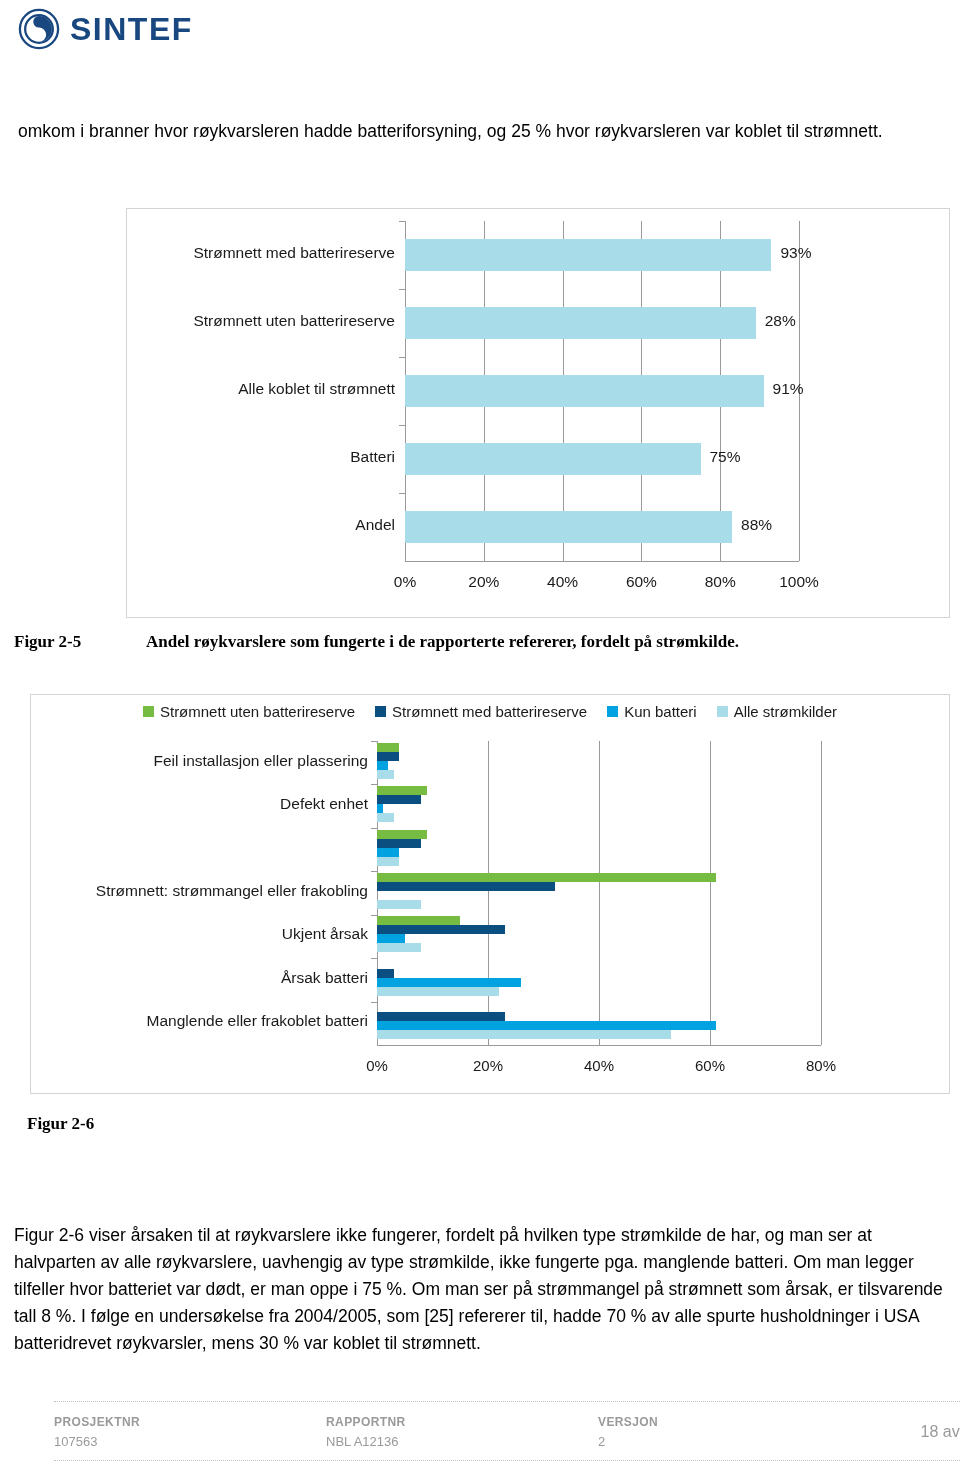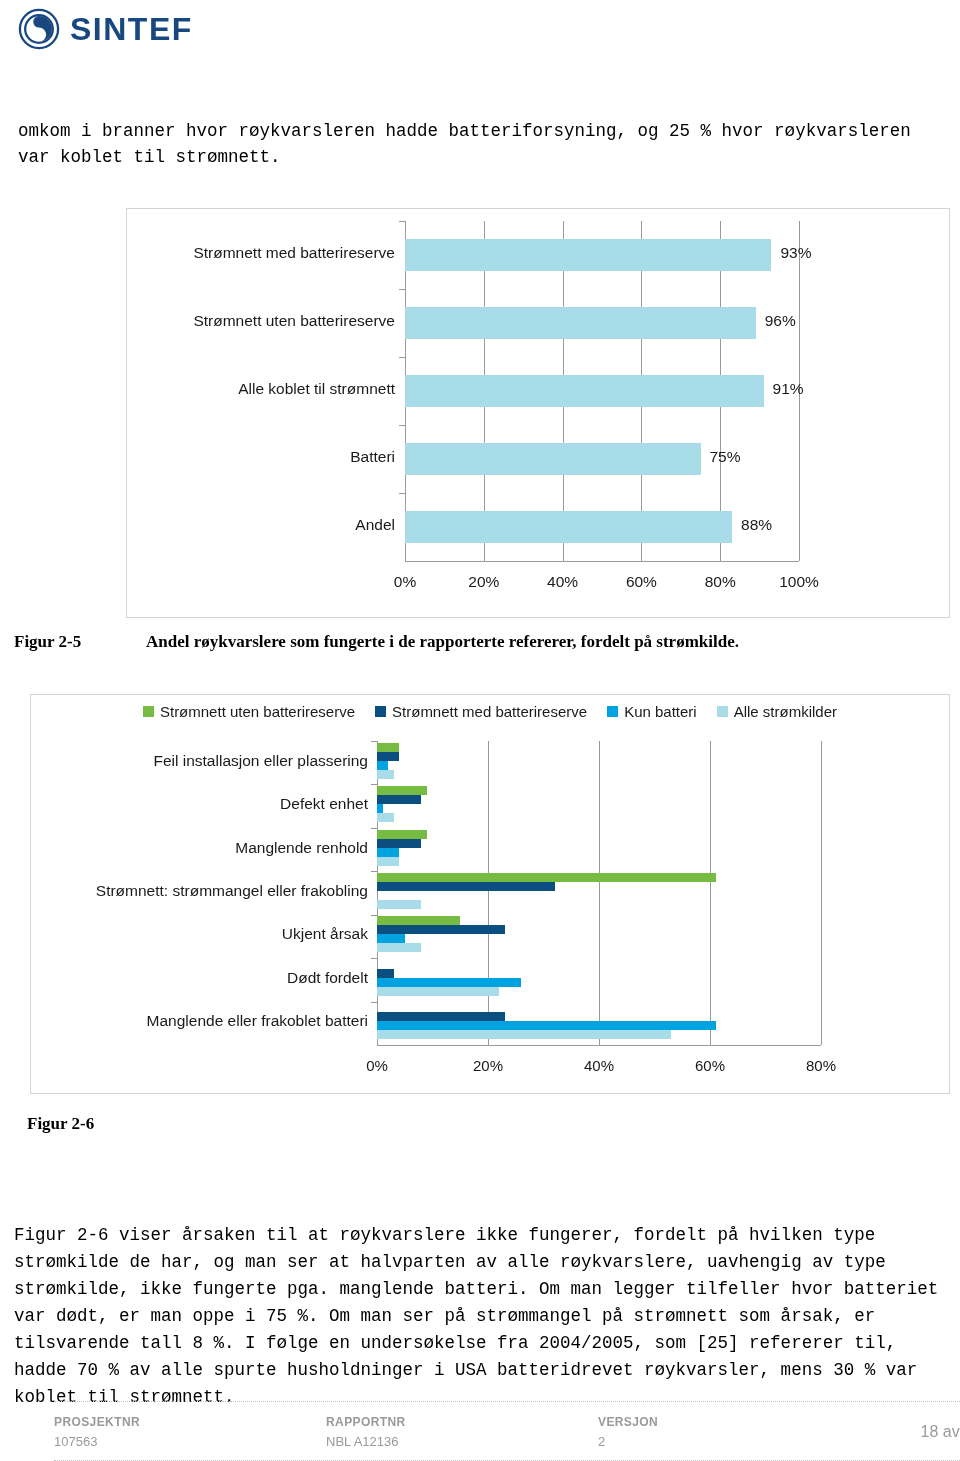--- a/index.html
+++ b/index.html
@@ -22,21 +22,21 @@
     font-family: "Liberation Sans", sans-serif;
     font-weight: bold;
     font-size: 32px;
     letter-spacing: 1.5px;
     color: #19477f;
   }
 
   
   .para {
     position: absolute;
-    font-family: Liberation Mono, monospace;
+    font-family: Liberation Sans, sans-serif;
     font-size: 17.5px;
     line-height: 26px;
     color: #000;
     text-align: left;
   }
   #intro-para { left: 18px; top: 118px; width: 930px; }
   #closing-para { left: 14px; top: 1222px; width: 938px; line-height: 27px; }
 
   
   .caption {
@@ -138,21 +138,21 @@
     <div class="c1-grid" style="left: 593.2px; top: 12px; height: 340px; bottom: auto;"></div>
     <div class="c1-grid" style="left: 672px; top: 12px; height: 340px; bottom: auto;"></div>
     <div class="c1-axisline" style="left: 278px; width: 394px; top: 352px;"></div>
     <div class="c1-tickmark" style="left: 272px; top: 12px;"></div>
     <div style="position: absolute; left: 0px; width: 268px; top: 35px; text-align: right; font-family: &quot;Liberation Sans&quot;, sans-serif; font-size: 15.5px; color: rgb(26, 26, 26); white-space: nowrap;">Strømnett med batterireserve</div>
     <div style="position: absolute; left: 278px; width: 366.42px; top: 30px; height: 32px; background: rgb(168, 220, 232);"></div>
     <div style="position: absolute; left: 653.42px; top: 35px; font-family: &quot;Liberation Sans&quot;, sans-serif; font-size: 15.5px; color: rgb(26, 26, 26); white-space: nowrap;">93%</div>
     <div class="c1-tickmark" style="left: 272px; top: 80px;"></div>
     <div style="position: absolute; left: 0px; width: 268px; top: 103px; text-align: right; font-family: &quot;Liberation Sans&quot;, sans-serif; font-size: 15.5px; color: rgb(26, 26, 26); white-space: nowrap;">Strømnett uten batterireserve</div>
     <div style="position: absolute; left: 278px; width: 350.66px; top: 98px; height: 32px; background: rgb(168, 220, 232);"></div>
-    <div style="position: absolute; left: 637.66px; top: 103px; font-family: &quot;Liberation Sans&quot;, sans-serif; font-size: 15.5px; color: rgb(26, 26, 26); white-space: nowrap;">96%</div>
+    <div style="position: absolute; left: 637.66px; top: 103px; font-family: &quot;Liberation Sans&quot;, sans-serif; font-size: 15.5px; color: rgb(26, 26, 26); white-space: nowrap;">28%</div>
     <div class="c1-tickmark" style="left: 272px; top: 148px;"></div>
     <div style="position: absolute; left: 0px; width: 268px; top: 171px; text-align: right; font-family: &quot;Liberation Sans&quot;, sans-serif; font-size: 15.5px; color: rgb(26, 26, 26); white-space: nowrap;">Alle koblet til strømnett</div>
     <div style="position: absolute; left: 278px; width: 358.54px; top: 166px; height: 32px; background: rgb(168, 220, 232);"></div>
     <div style="position: absolute; left: 645.54px; top: 171px; font-family: &quot;Liberation Sans&quot;, sans-serif; font-size: 15.5px; color: rgb(26, 26, 26); white-space: nowrap;">91%</div>
     <div class="c1-tickmark" style="left: 272px; top: 216px;"></div>
     <div style="position: absolute; left: 0px; width: 268px; top: 239px; text-align: right; font-family: &quot;Liberation Sans&quot;, sans-serif; font-size: 15.5px; color: rgb(26, 26, 26); white-space: nowrap;">Batteri</div>
     <div style="position: absolute; left: 278px; width: 295.5px; top: 234px; height: 32px; background: rgb(168, 220, 232);"></div>
     <div style="position: absolute; left: 582.5px; top: 239px; font-family: &quot;Liberation Sans&quot;, sans-serif; font-size: 15.5px; color: rgb(26, 26, 26); white-space: nowrap;">75%</div>
     <div class="c1-tickmark" style="left: 272px; top: 284px;"></div>
     <div style="position: absolute; left: 0px; width: 268px; top: 307px; text-align: right; font-family: &quot;Liberation Sans&quot;, sans-serif; font-size: 15.5px; color: rgb(26, 26, 26); white-space: nowrap;">Andel</div>
@@ -203,38 +203,37 @@
       <div style="position: absolute; left: 346px; width: 22.2px; top: 16.7143px; height: 9px; background: rgb(11, 78, 128);"></div>
       <div style="position: absolute; left: 346px; width: 11.1px; top: 25.7143px; height: 9px; background: rgb(0, 163, 224);"></div>
       <div style="position: absolute; left: 346px; width: 16.65px; top: 34.7143px; height: 9px; background: rgb(168, 220, 232);"></div>
       <div class="c2-tickmark" style="left: 340px; top: 49.4286px;"></div>
       <div style="position: absolute; left: 0px; width: 337px; top: 60.1429px; text-align: right; font-family: &quot;Liberation Sans&quot;, sans-serif; font-size: 15.5px; color: rgb(26, 26, 26); white-space: nowrap;">Defekt enhet</div>
       <div style="position: absolute; left: 346px; width: 49.95px; top: 51.1429px; height: 9px; background: rgb(118, 188, 67);"></div>
       <div style="position: absolute; left: 346px; width: 44.4px; top: 60.1429px; height: 9px; background: rgb(11, 78, 128);"></div>
       <div style="position: absolute; left: 346px; width: 5.55px; top: 69.1429px; height: 9px; background: rgb(0, 163, 224);"></div>
       <div style="position: absolute; left: 346px; width: 16.65px; top: 78.1429px; height: 9px; background: rgb(168, 220, 232);"></div>
       <div class="c2-tickmark" style="left: 340px; top: 92.8571px;"></div>
-      <div style="position: absolute; left: 0px; width: 337px; top: 103.571px; text-align: right; font-family: &quot;Liberation Sans&quot;, sans-serif; font-size: 15.5px; color: rgb(26, 26, 26); white-space: nowrap;">Manglende renhold</div>
       <div style="position: absolute; left: 346px; width: 49.95px; top: 94.5714px; height: 9px; background: rgb(118, 188, 67);"></div>
       <div style="position: absolute; left: 346px; width: 44.4px; top: 103.571px; height: 9px; background: rgb(11, 78, 128);"></div>
       <div style="position: absolute; left: 346px; width: 22.2px; top: 112.571px; height: 9px; background: rgb(0, 163, 224);"></div>
       <div style="position: absolute; left: 346px; width: 22.2px; top: 121.571px; height: 9px; background: rgb(168, 220, 232);"></div>
       <div class="c2-tickmark" style="left: 340px; top: 136.286px;"></div>
       <div style="position: absolute; left: 0px; width: 337px; top: 147px; text-align: right; font-family: &quot;Liberation Sans&quot;, sans-serif; font-size: 15.5px; color: rgb(26, 26, 26); white-space: nowrap;">Strømnett: strømmangel eller frakobling</div>
       <div style="position: absolute; left: 346px; width: 338.55px; top: 138px; height: 9px; background: rgb(118, 188, 67);"></div>
       <div style="position: absolute; left: 346px; width: 177.6px; top: 147px; height: 9px; background: rgb(11, 78, 128);"></div>
       <div style="position: absolute; left: 346px; width: 44.4px; top: 165px; height: 9px; background: rgb(168, 220, 232);"></div>
       <div class="c2-tickmark" style="left: 340px; top: 179.714px;"></div>
       <div style="position: absolute; left: 0px; width: 337px; top: 190.429px; text-align: right; font-family: &quot;Liberation Sans&quot;, sans-serif; font-size: 15.5px; color: rgb(26, 26, 26); white-space: nowrap;">Ukjent årsak</div>
       <div style="position: absolute; left: 346px; width: 83.25px; top: 181.429px; height: 9px; background: rgb(118, 188, 67);"></div>
       <div style="position: absolute; left: 346px; width: 127.65px; top: 190.429px; height: 9px; background: rgb(11, 78, 128);"></div>
       <div style="position: absolute; left: 346px; width: 27.75px; top: 199.429px; height: 9px; background: rgb(0, 163, 224);"></div>
       <div style="position: absolute; left: 346px; width: 44.4px; top: 208.429px; height: 9px; background: rgb(168, 220, 232);"></div>
       <div class="c2-tickmark" style="left: 340px; top: 223.143px;"></div>
-      <div style="position: absolute; left: 0px; width: 337px; top: 233.857px; text-align: right; font-family: &quot;Liberation Sans&quot;, sans-serif; font-size: 15.5px; color: rgb(26, 26, 26); white-space: nowrap;">Dødt fordelt</div>
+      <div style="position: absolute; left: 0px; width: 337px; top: 233.857px; text-align: right; font-family: &quot;Liberation Sans&quot;, sans-serif; font-size: 15.5px; color: rgb(26, 26, 26); white-space: nowrap;">Årsak batteri</div>
       <div style="position: absolute; left: 346px; width: 16.65px; top: 233.857px; height: 9px; background: rgb(11, 78, 128);"></div>
       <div style="position: absolute; left: 346px; width: 144.3px; top: 242.857px; height: 9px; background: rgb(0, 163, 224);"></div>
       <div style="position: absolute; left: 346px; width: 122.1px; top: 251.857px; height: 9px; background: rgb(168, 220, 232);"></div>
       <div class="c2-tickmark" style="left: 340px; top: 266.571px;"></div>
       <div style="position: absolute; left: 0px; width: 337px; top: 277.286px; text-align: right; font-family: &quot;Liberation Sans&quot;, sans-serif; font-size: 15.5px; color: rgb(26, 26, 26); white-space: nowrap;">Manglende eller frakoblet batteri</div>
       <div style="position: absolute; left: 346px; width: 127.65px; top: 277.286px; height: 9px; background: rgb(11, 78, 128);"></div>
       <div style="position: absolute; left: 346px; width: 338.55px; top: 286.286px; height: 9px; background: rgb(0, 163, 224);"></div>
       <div style="position: absolute; left: 346px; width: 294.15px; top: 295.286px; height: 9px; background: rgb(168, 220, 232);"></div>
       <div class="c2-ticklabel" style="left: 346px; top: 322px;">0%</div>
       <div class="c2-ticklabel" style="left: 457px; top: 322px;">20%</div>

